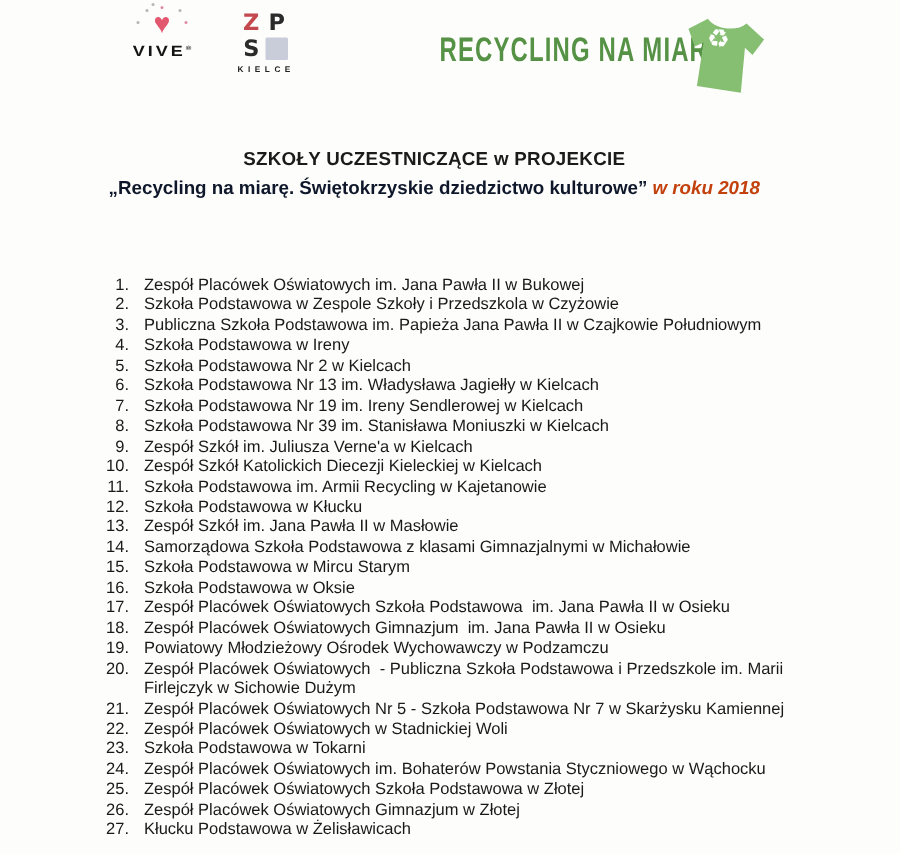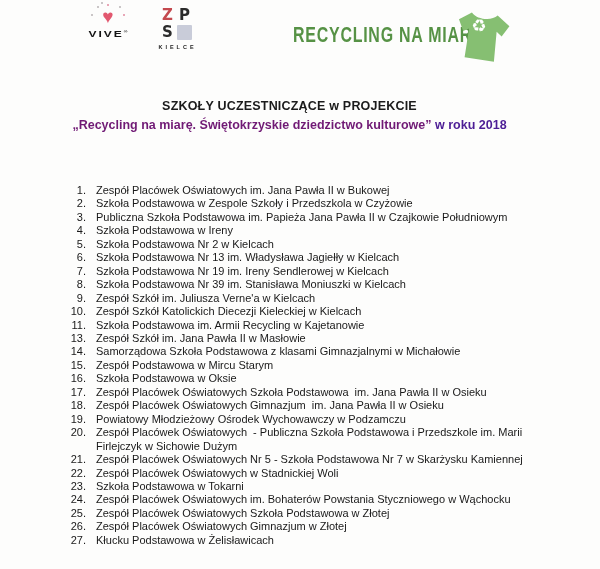--- a/index.html
+++ b/index.html
@@ -45,21 +45,21 @@
   .tshirt-wrap svg{display:block;}
   .tshirt-recycle{
     position:absolute;left:17px;top:6px;
     font-size:17px;color:#ffffff;line-height:18px;
   }
 
   
   .title-block{position:absolute;top:99px;left:0;width:579px;text-align:center;}
   .title-line1{font-size:12.5px;font-weight:bold;color:#1b1b1b;letter-spacing:0.2px;}
   .title-line2{font-size:12.5px;font-weight:bold;margin-top:5px;}
-  .title-line2 .rest{color:#4c1d95;white-space:pre;}
+  .title-line2 .rest{color:#c2410c;white-space:pre;font-style:italic;}
 
   
   .school-list{position:absolute;left:60px;top:184px;width:482px;font-size:11px;line-height:13.45px;color:#191919;}
   .school-row{display:flex;align-items:baseline;}
   .school-num{flex:0 0 26px;text-align:right;margin-right:10px;}
   .school-name{flex:1 1 auto;white-space:pre-wrap;}
 </style>
 </head>
 <body>
 
@@ -98,21 +98,21 @@
         </svg>
         <span class="tshirt-recycle">♻</span>
       </span>
     </div>
 
   </div>
 
   <div class="title-block">
     <div class="title-line1">SZKOŁY UCZESTNICZĄCE w PROJEKCIE</div>
     <div class="title-line2">
-      <span class="accent" id="title-accent" style="color: #701a75;">„Recycling na miarę. Świętokrzyskie dziedzictwo kulturowe”</span><span class="rest"> w roku 2018</span>
+      <span class="accent" id="title-accent" style="color: #0f172a;">„Recycling na miarę. Świętokrzyskie dziedzictwo kulturowe”</span><span class="rest"> w roku 2018</span>
     </div>
   </div>
 
   <div class="school-list">
       <div class="school-row">
         <span class="school-num">1.</span>
         <span class="school-name">Zespół Placówek Oświatowych im. Jana Pawła II w Bukowej</span>
       </div>
       <div class="school-row">
         <span class="school-num">2.</span>
@@ -148,30 +148,34 @@
       </div>
       <div class="school-row">
         <span class="school-num">10.</span>
         <span class="school-name">Zespół Szkół Katolickich Diecezji Kieleckiej w Kielcach</span>
       </div>
       <div class="school-row">
         <span class="school-num">11.</span>
         <span class="school-name">Szkoła Podstawowa im. Armii Recycling w Kajetanowie</span>
       </div>
       <div class="school-row">
+        <span class="school-num">12.</span>
+        <span class="school-name">Szkoła Podstawowa w Kłucku</span>
+      </div>
+      <div class="school-row">
         <span class="school-num">13.</span>
         <span class="school-name">Zespół Szkół im. Jana Pawła II w Masłowie</span>
       </div>
       <div class="school-row">
         <span class="school-num">14.</span>
         <span class="school-name">Samorządowa Szkoła Podstawowa z klasami Gimnazjalnymi w Michałowie</span>
       </div>
       <div class="school-row">
         <span class="school-num">15.</span>
-        <span class="school-name">Zespół Podstawowa w Mircu Starym</span>
+        <span class="school-name">Szkoła Podstawowa w Mircu Starym</span>
       </div>
       <div class="school-row">
         <span class="school-num">16.</span>
         <span class="school-name">Szkoła Podstawowa w Oksie</span>
       </div>
       <div class="school-row">
         <span class="school-num">17.</span>
         <span class="school-name">Zespół Placówek Oświatowych Szkoła Podstawowa  im. Jana Pawła II w Osieku</span>
       </div>
       <div class="school-row">

